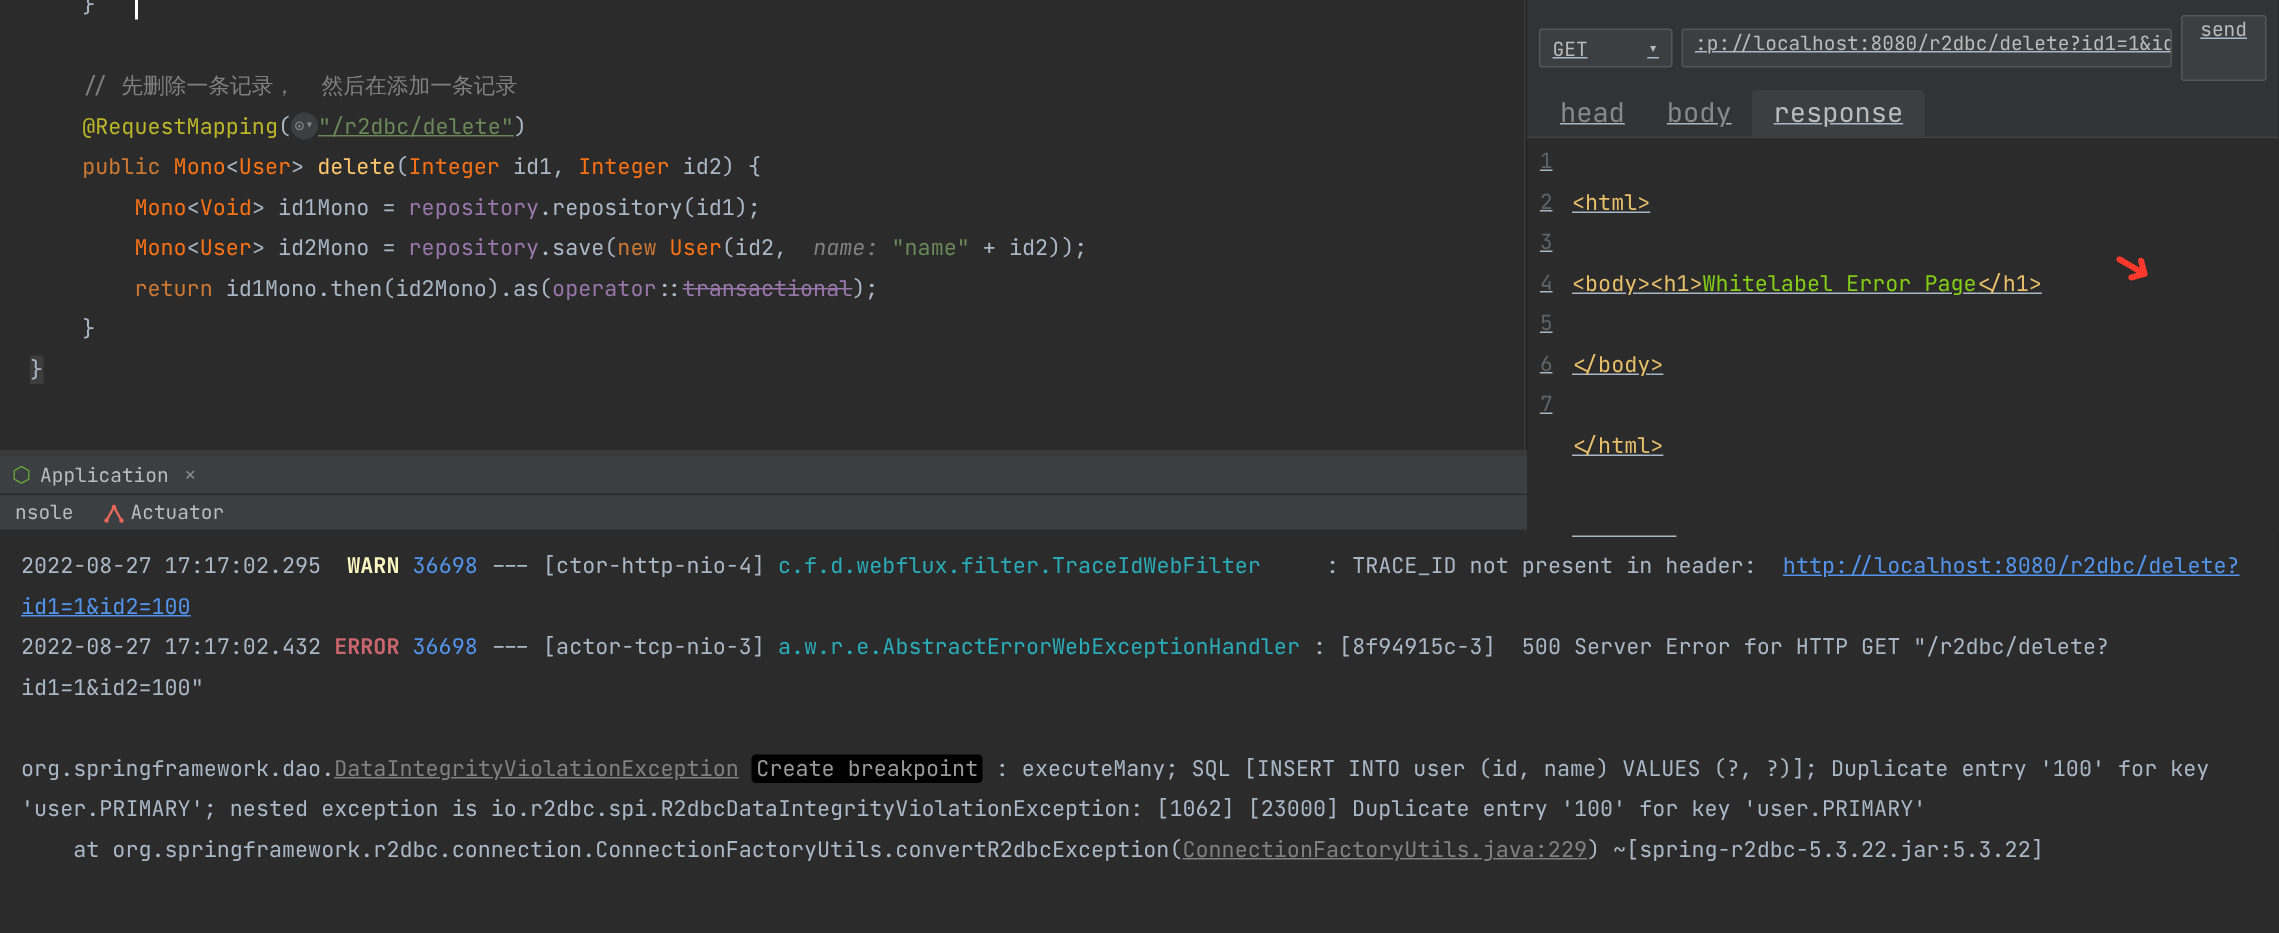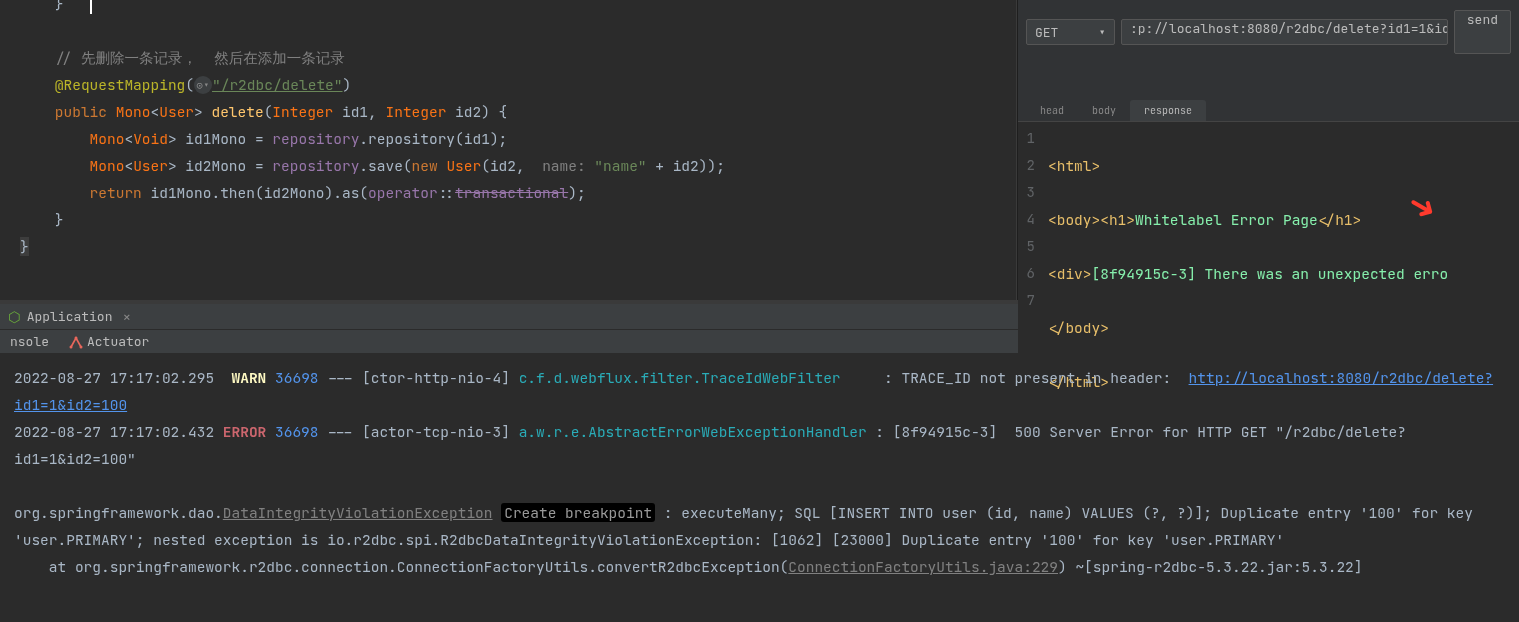--- a/index.html
+++ b/index.html
@@ -10,27 +10,27 @@
       font-size: 14.5px;
       overflow: hidden;
       width: 1519px;
       height: 622px;
       display: flex;
       flex-direction: column;
     }
     .top { display: flex; height: 300px; }
     .editor { flex: 1; background: #2b2b2b; padding: 0 0 0 20px; position: relative; overflow: hidden; border-right: 1px solid #3a3a3a;}
     .editor pre { line-height: 27px; font-family: inherit; white-space: pre; margin-top:-10px;}
-    .http-panel { width: 502px; background: #313335; display: flex; flex-direction: column; border-left: 1px solid #1e1e1e;}
+    .http-panel { width: 502px; background: #313335; display: flex; flex-direction: column; border-left: 1px solid #1e1e1e; text-decoration: underline;}
     .http-req { display: flex; gap: 6px; padding: 10px 8px 6px 8px; align-items: center;}
     .method-select { background:#3c3f41; border:1px solid #555; color:#bbb; height:26px; width:89px; display:flex; align-items:center; justify-content:space-between; padding:0 8px; border-radius:2px; font-size:13px;}
     .url-input { flex:1; background:#3c3f41; border:1px solid #555; color:#bbb; height:26px; padding:0 8px; border-radius:2px; font-size:13px; overflow:hidden; white-space:nowrap;}
     .send-btn { background:#3c3f41; border:1px solid #555; color:#bbb; height:44px; padding:0 12px; border-radius:2px; font-size:13px;}
     .http-tabs { display:flex; padding:0 8px;}
-    .http-tab { padding:4px 14px; color:#888; font-size:10px; border-radius:3px 3px 0 0;margin-top:40px;}
+    .http-tab { padding:4px 14px; color:#888; font-size:18px; border-radius:3px 3px 0 0;}
     .http-tab.active { background:#3c3f41; color:#bbb;}
     .http-body { flex:1; background:#2b2b2b; border-top:1px solid #444; display:flex; overflow:hidden;}
     .gutter { width:22px; text-align:right; color:#606366; padding:3px 5px 0 0; line-height:27px; font-size:14px;}
     .http-code { flex:1; padding:3px 0 0 8px; line-height:27px; white-space:pre; overflow:hidden;}
     .arrow { position:absolute; font-size:44px; color:#ff3a2d; transform: rotate(-20deg);}
     .arrow1 { right:85px; top:58px; transform: rotate(30deg) scaleY(-1);}
     .bottom-panel { flex:1; background:#2b2b2b; border-top:4px solid #3a3a3a; display:flex; flex-direction:column;}
     .panel-tabs { background:#3c3f41; height:26px; display:flex; align-items:center; padding:0 8px; justify-content:space-between; border-bottom:1px solid #2b2b2b;}
     .panel-tab-group{display:flex;align-items:center;gap:6px;}
     .app-tab { font-size:13px; color:#bbb;}
@@ -43,27 +43,27 @@
     .console pre{font-family:inherit;white-space:pre-wrap;}
     
     .c-comment{color:#808080;}
     .c-anno{color:#bbb529;}
     .c-keyword{color:#cc7832;}
     .c-str{color:#6a8759;}
     .c-lstr{color:#6a8759;text-decoration:underline;}
     .c-type{color:#f97316;}
     .c-method{color:#ffc66d;}
     .c-field{color:#9876aa;}
-    .c-param{color:#808080;}
+    .c-param{color:#808080;font-style:italic;}
     .c-punct{color:#a9b7c6;}
     .c-tag{color:#e8bf6a;}
     .c-tagn{color:#e8bf6a;}
     .c-attr{color:#bababa;}
     .c-aval{color:#a5c261;}
-    .c-htxt{color:#86efac;}
+    .c-htxt{color:#84cc16;}
     .c-warn{color:#fef9c3;font-weight:bold;}
     .c-err{color:#cc666e;font-weight:bold;}
     .c-pid{color:#5394ec;}
     .c-logger{color:#2aacb8;}
     .c-link{color:#5394ec;text-decoration:underline;}
     .c-link2{color:#808080;text-decoration:underline;}
     .c-cb{background:#000000;color:#999;padding:0 3px;border-radius:3px;}
     .strike{text-decoration:line-through;text-align:center;}
     .cursor{display:inline-block;width:2px;height:18px;background:#fff;vertical-align:middle;}
     .reqmap-icon{display:inline-flex;width:18px;height:18px;background:#3c3f41;border-radius:9px;align-items:center;justify-content:center;font-size:11px;color:#888;vertical-align:middle;top:-1px;position:relative;}
@@ -107,21 +107,20 @@
             <div>2</div>
             <div>3</div>
             <div>4</div>
             <div>5</div>
             <div>6</div>
             <div>7</div>
         </div>
         <div class="http-code">
 <div><span class="c-tag">&lt;</span><span class="c-tagn">html</span><span class="c-tag">&gt;</span></div>
 <div><span class="c-tag">&lt;</span><span class="c-tagn">body</span><span class="c-tag">&gt;&lt;</span><span class="c-tagn">h1</span><span class="c-tag">&gt;</span><span class="c-htxt">Whitelabel Error Page</span><span class="c-tag">&lt;/</span><span class="c-tagn">h1</span><span class="c-tag">&gt;</span></div>
-<div><span class="c-tag">&lt;</span><span class="c-tagn">div</span><span class="c-tag">&gt;</span><span class="c-htxt">[8f94915c-3] There was an unexpected erro</span></div>
 <div><span class="c-tag">&lt;/</span><span class="c-tagn">body</span><span class="c-tag">&gt;</span></div>
 <div><span class="c-tag">&lt;/</span><span class="c-tagn">html</span><span class="c-tag">&gt;</span></div>
         </div>
       </div>
       <div class="arrow arrow1">➜</div>
     </div>
   </div>
 </div>
 
 <div class="bottom-panel">

